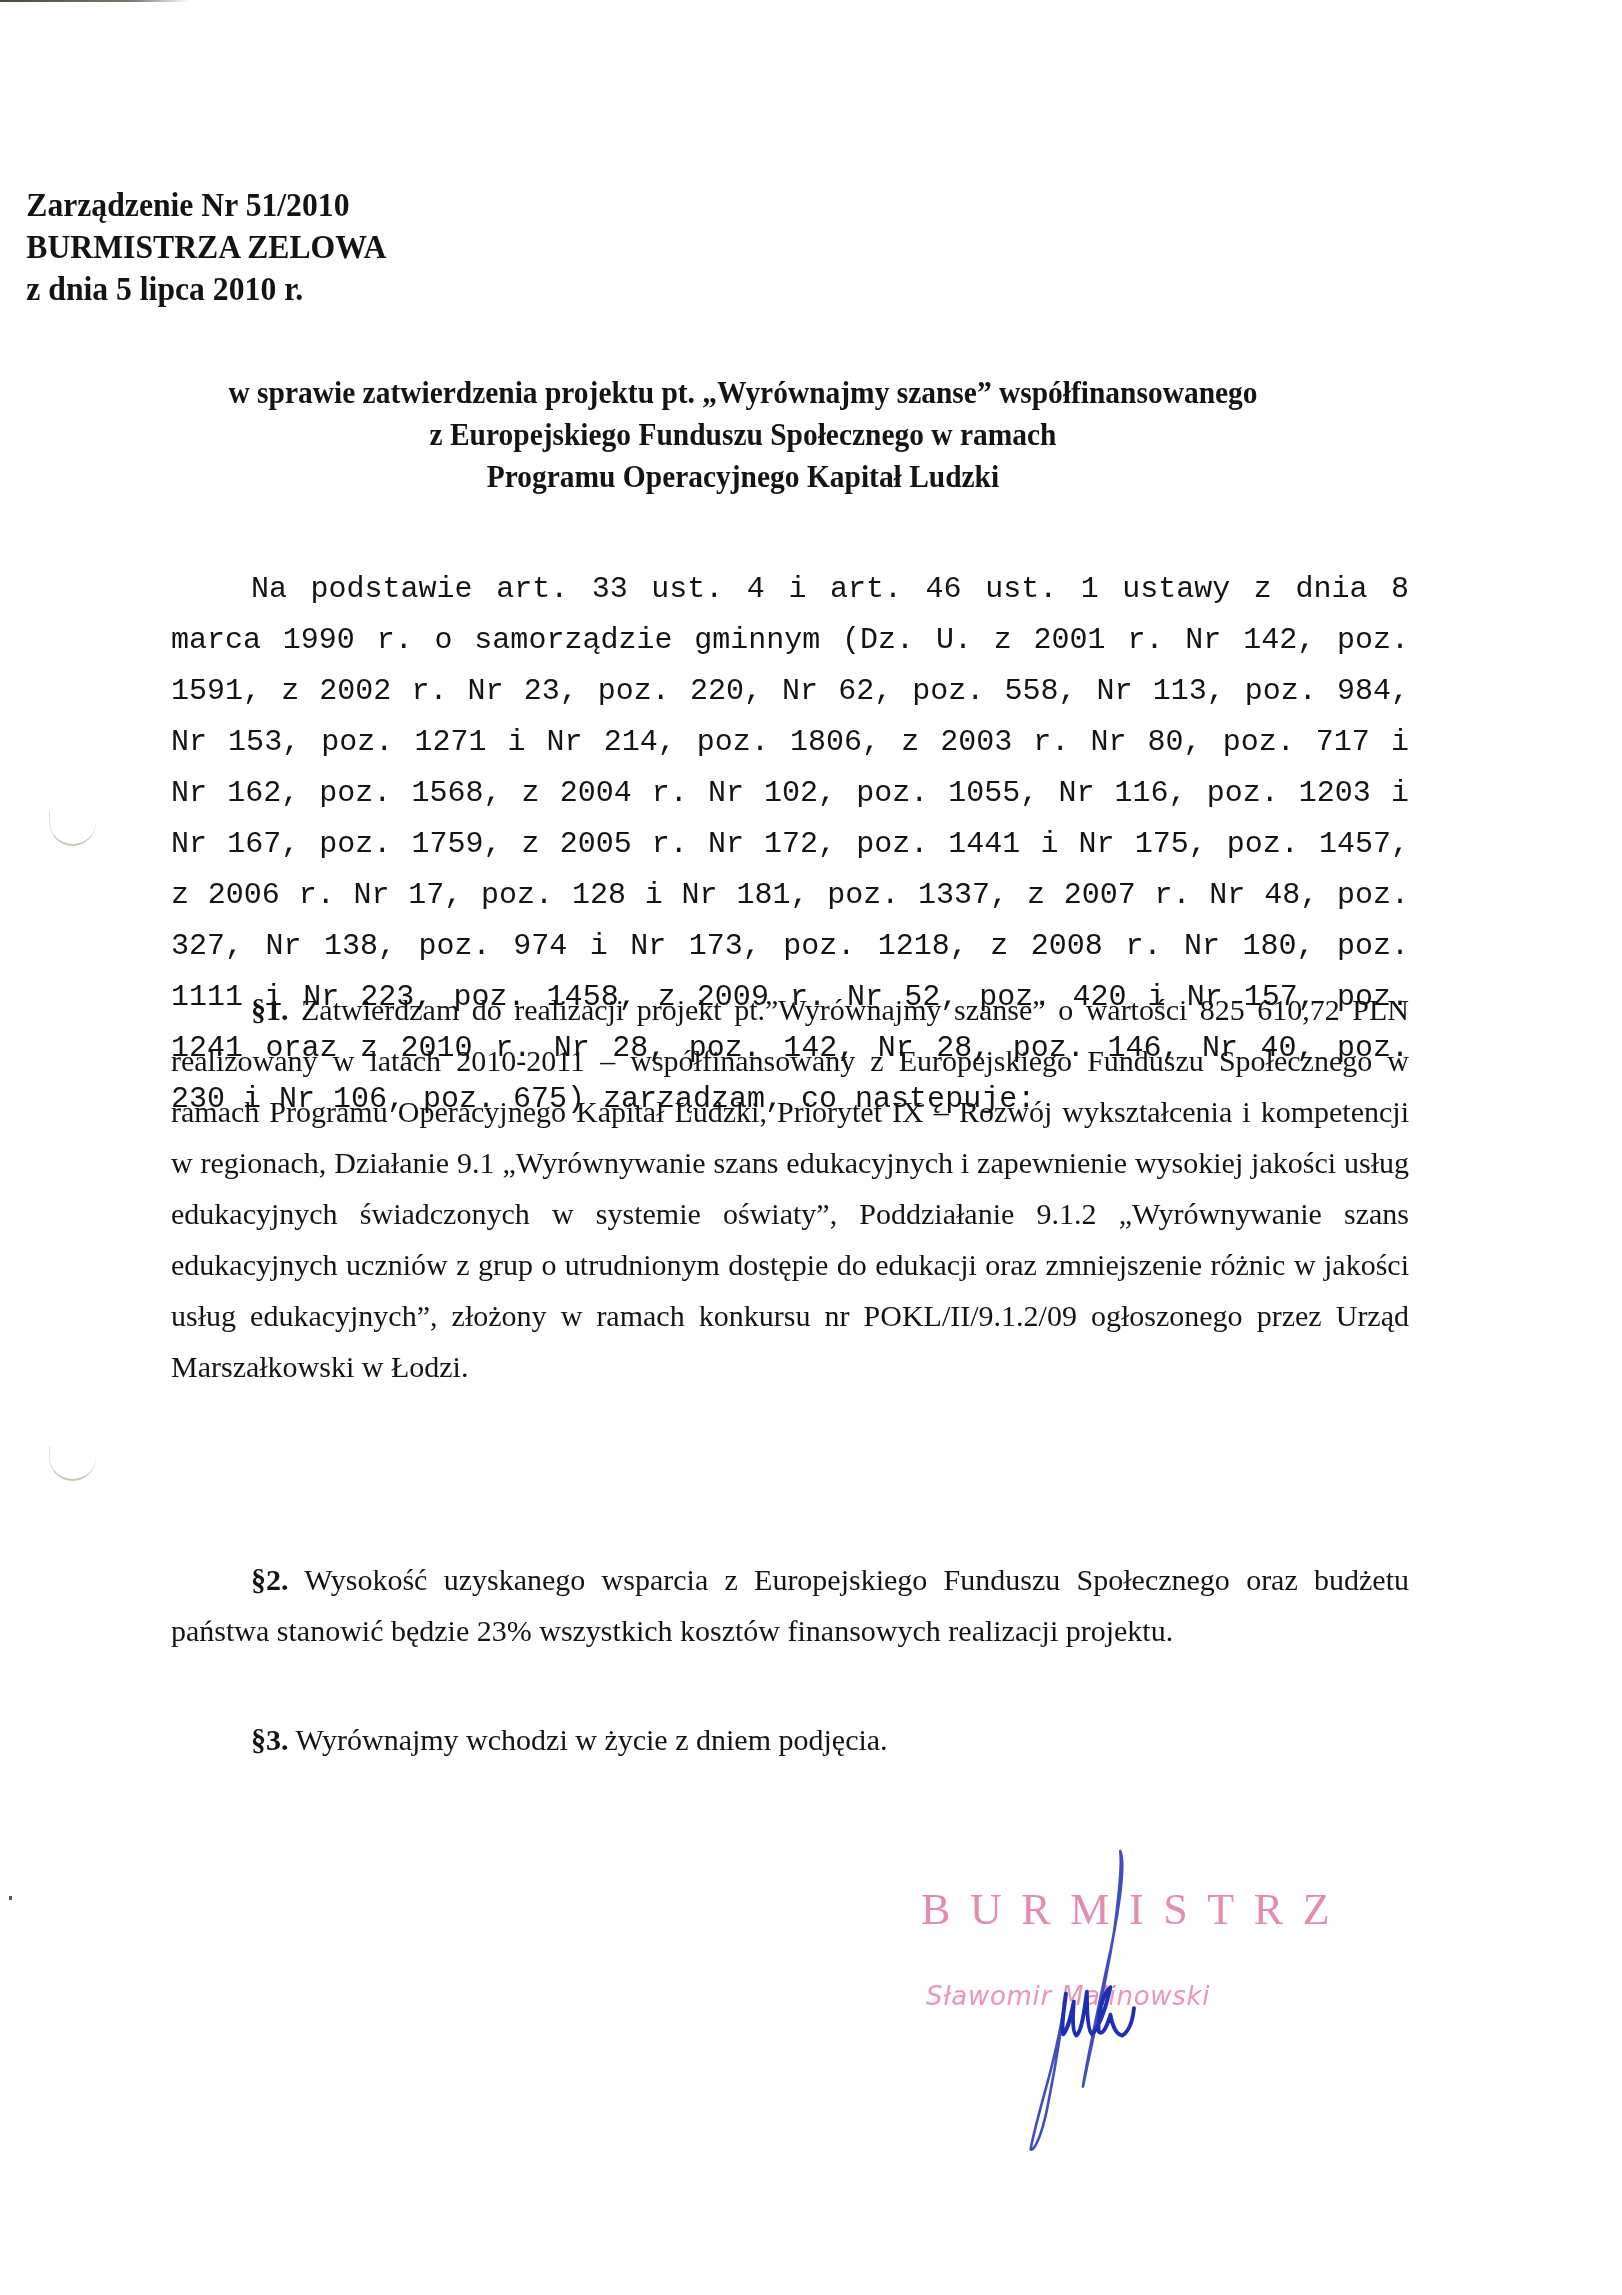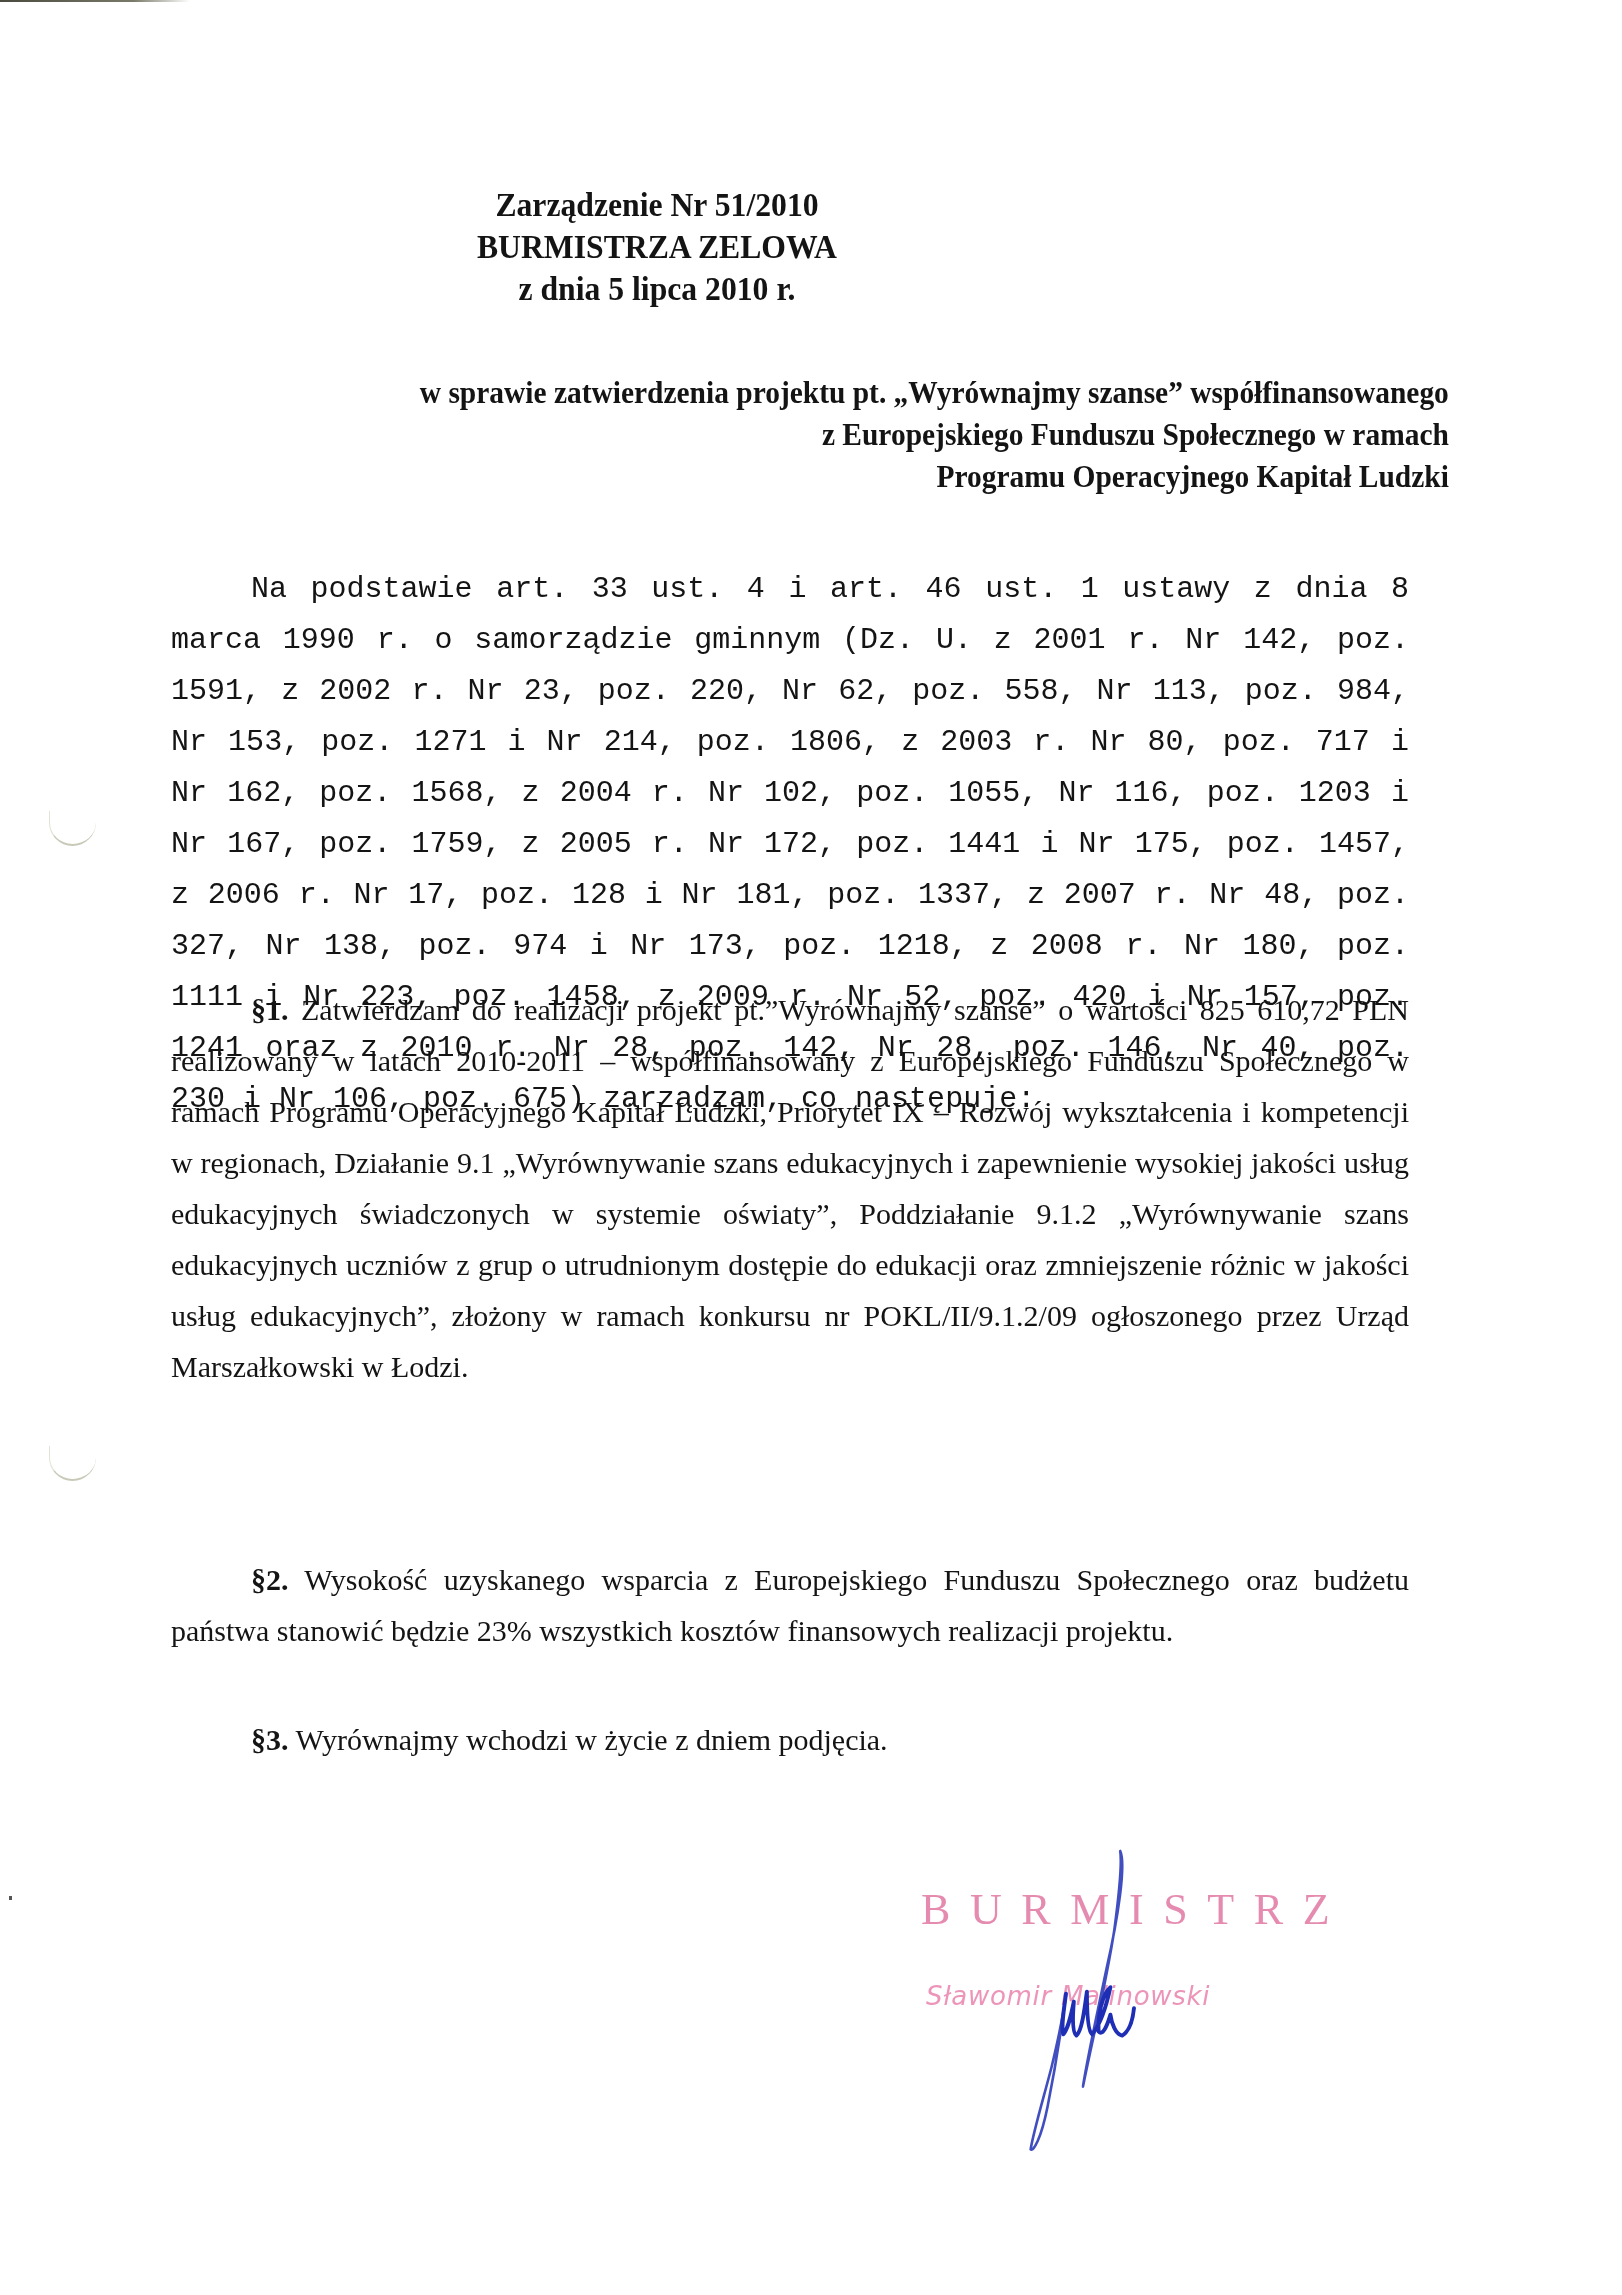--- a/index.html
+++ b/index.html
@@ -11,24 +11,24 @@
       position: absolute; left: 0; top: 0; width: 190px; height: 2px;
       background: linear-gradient(90deg, #4a4a3e, #7a7a6a 70%, rgba(200,200,190,0));
     }
     .punch { position: absolute; width: 46px; height: 33px;
       border-bottom: 2px solid #c9c9b8; border-left: 1.3px solid #e2e2d6;
       border-radius: 0 0 26px 26px; }
     .punch.p1 { left: 49px; top: 811px; }
     .punch.p2 { left: 49px; top: 1446px; }
     .corner-dot { position: absolute; left: 9.2px; top: 1896px; width: 2.6px; height: 3.9px; background:#555; }
 
-    .header { position: absolute; top: 184px; left: 0; width: 1314px; text-align: center;
+    .header { position: absolute; top: 184px; left: 0; width: 1314px; 
       font-weight: bold; font-size: 33px; line-height: 42px; }
     .header div { transform: scaleX(0.96); }
-    .subject { position: absolute; top: 372px; left: 0; width: 1486px; text-align: right;
+    .subject { position: absolute; top: 372px; left: 0; width: 1486px; text-align: center;
       font-weight: bold; font-size: 31px; line-height: 42px; }
     .subject div { transform: scaleX(0.95); }
 
     .body { position: absolute; left: 171px; width: 1238px; font-size: 30px;
       line-height: 51px; text-align: justify; }
     .para { text-indent: 80px; margin: 0; }
     .basis { top: 564px; font-family: Liberation Mono, monospace; }
     .s1 { top: 984px; }
     .s2 { top: 1554px; }
     .s3 { top: 1714px; }

